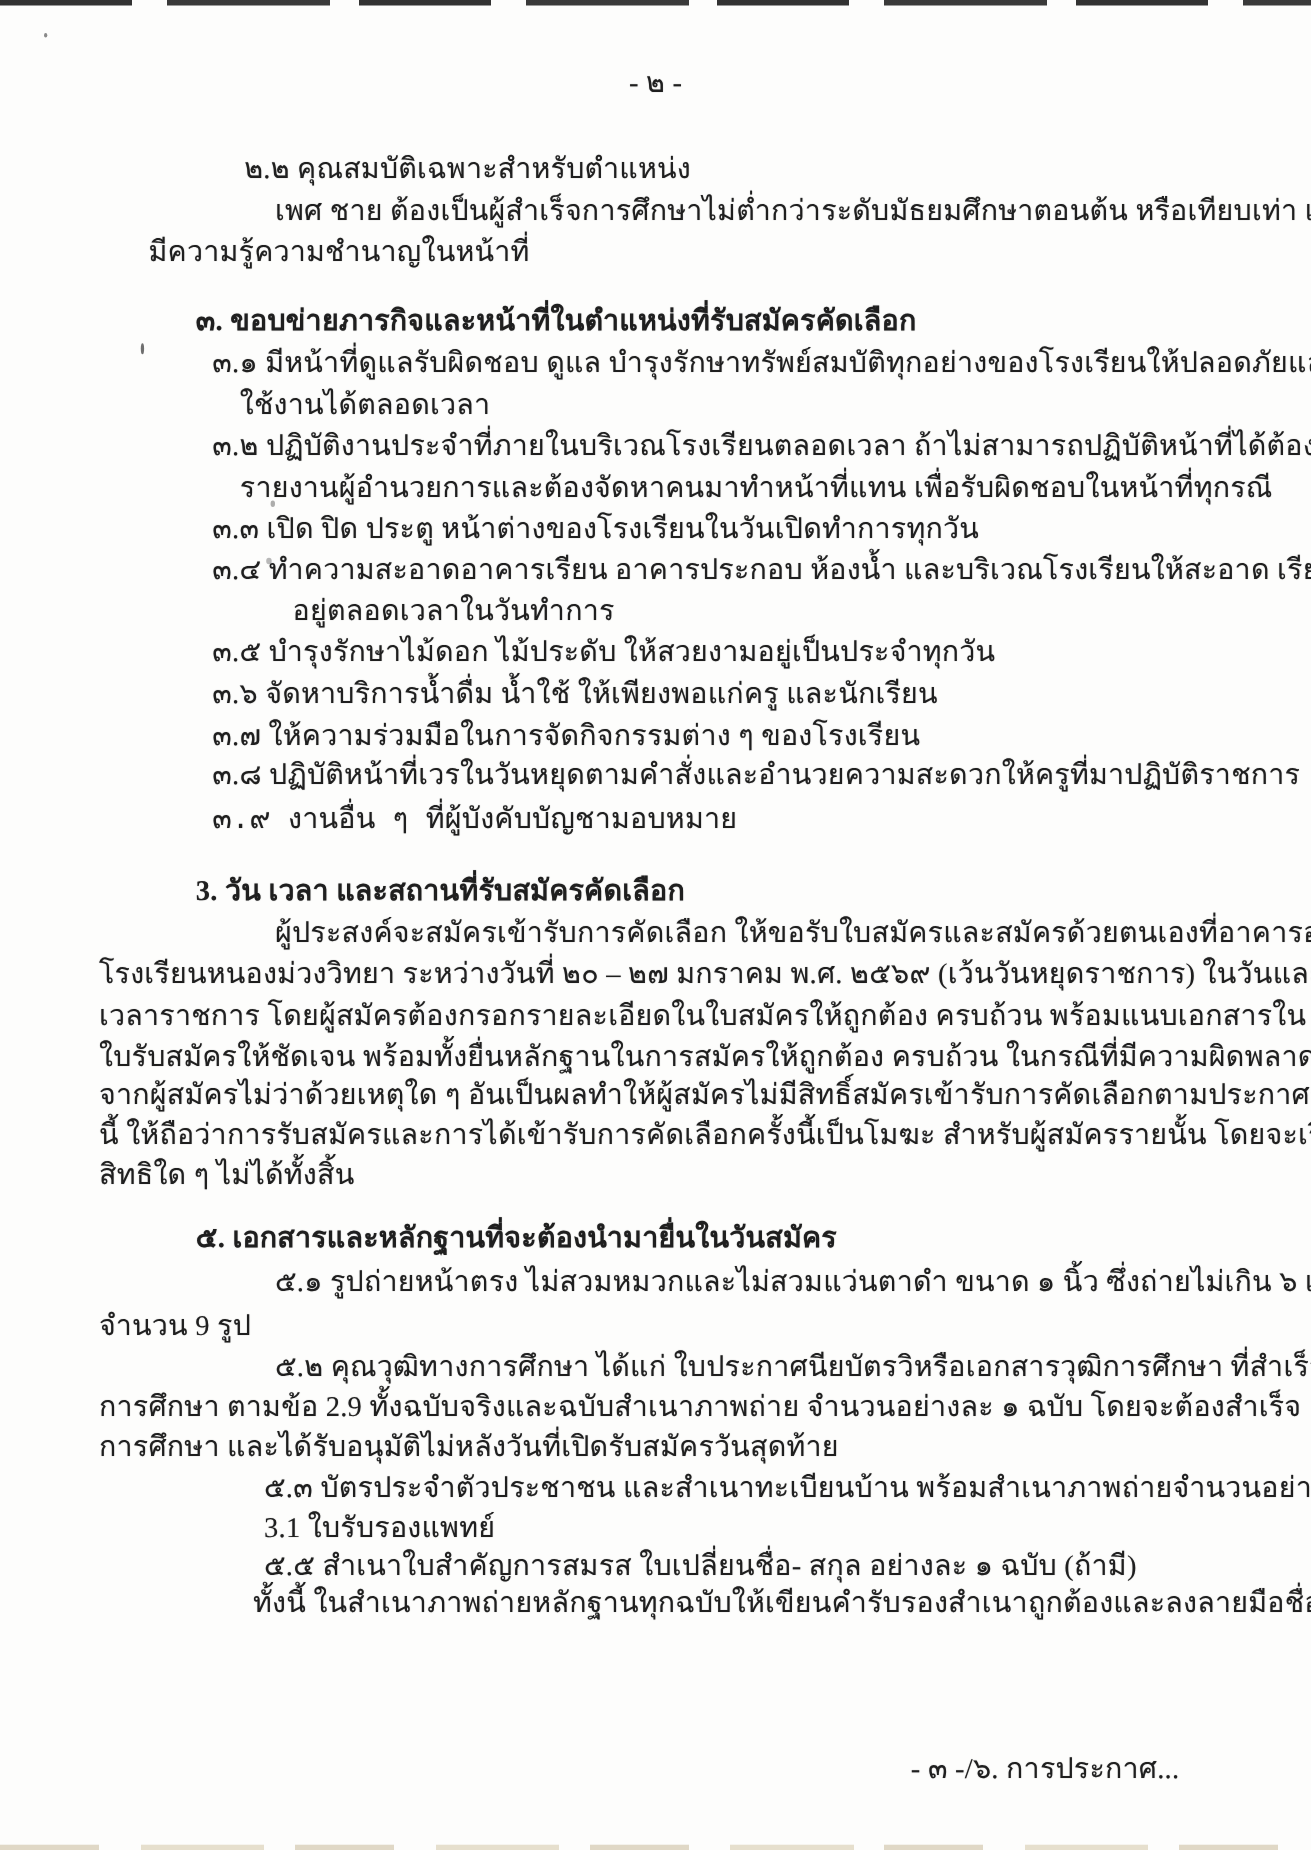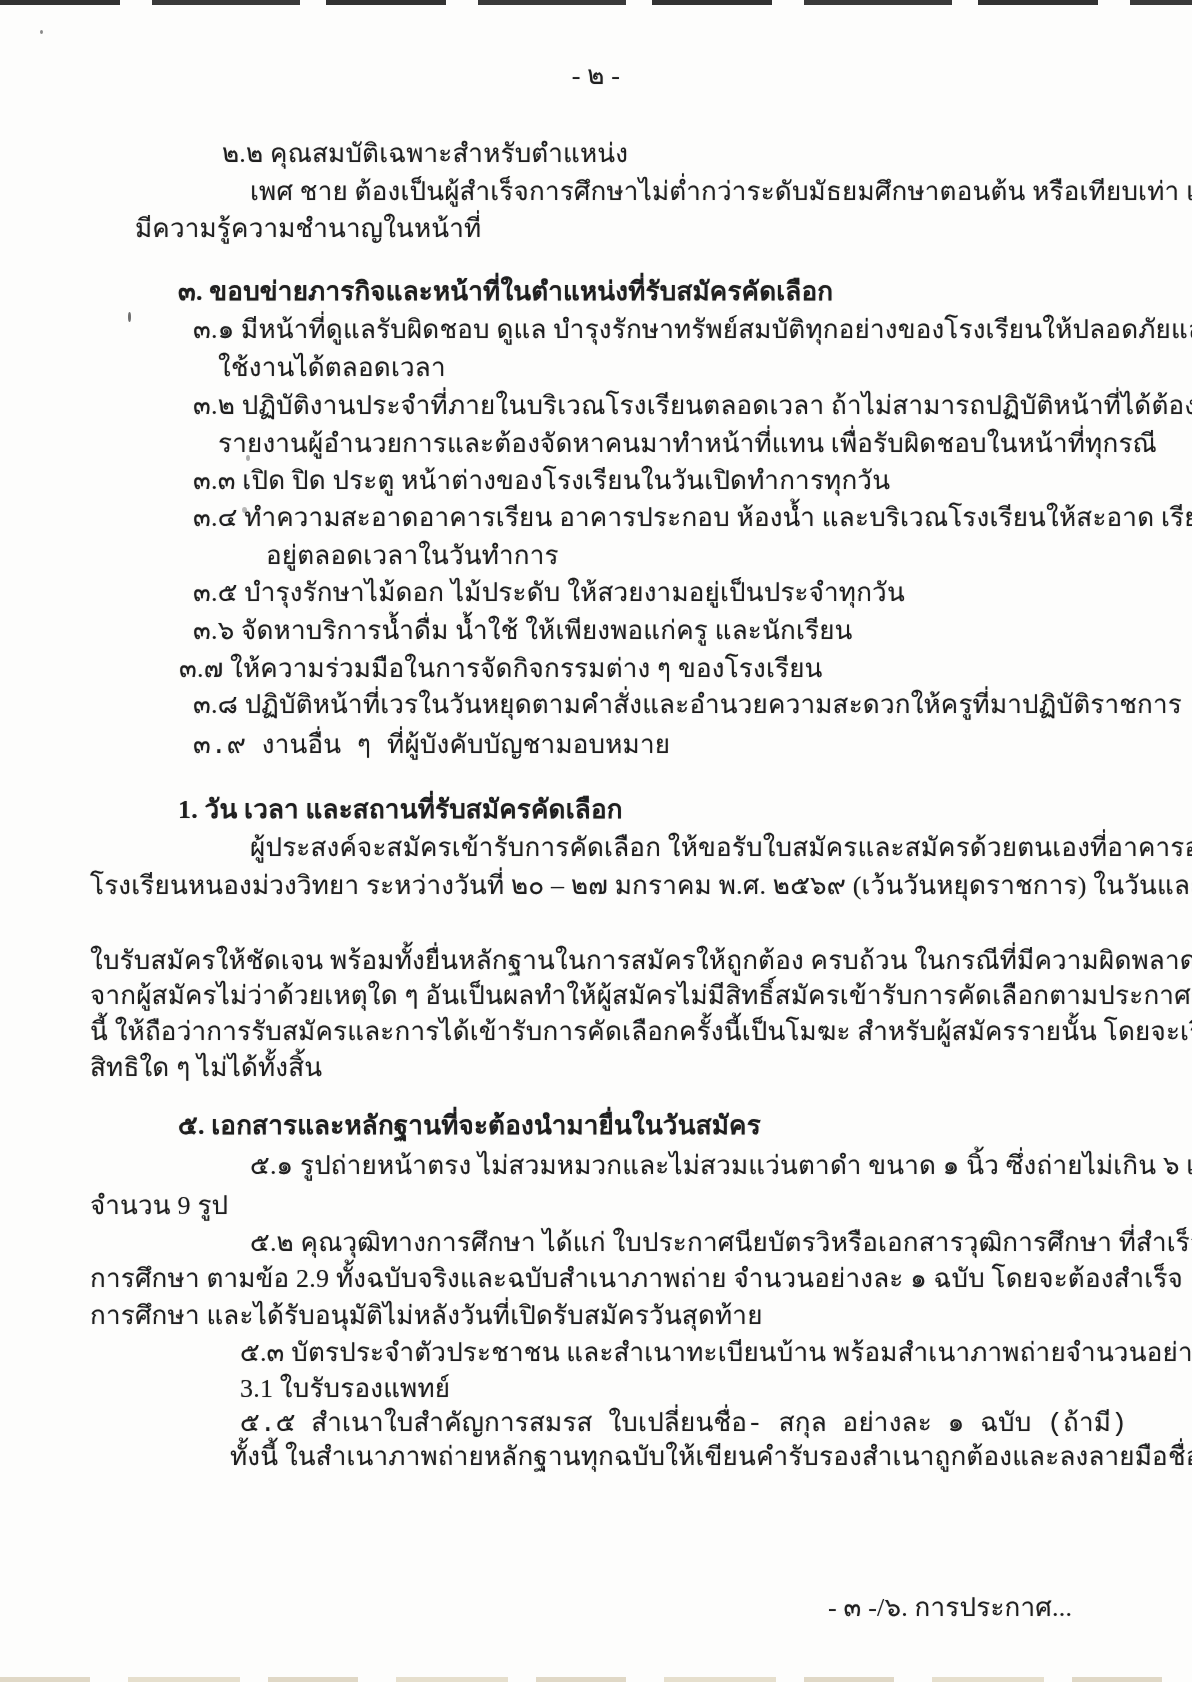--- a/index.html
+++ b/index.html
@@ -62,39 +62,40 @@
   <div class="ln b" style="top:276px;left:178px;">๓. ขอบข่ายภารกิจและหน้าที่ในตำแหน่งที่รับสมัครคัดเลือก</div>
   <div class="ln" style="top:314px;left:193px;">๓.๑ มีหน้าที่ดูแลรับผิดชอบ ดูแล บำรุงรักษาทรัพย์สมบัติทุกอย่างของโรงเรียนให้ปลอดภัยและ</div>
   <div class="ln" style="top:352px;left:218px;">ใช้งานได้ตลอดเวลา</div>
   <div class="ln" style="top:390px;left:193px;">๓.๒ ปฏิบัติงานประจำที่ภายในบริเวณโรงเรียนตลอดเวลา ถ้าไม่สามารถปฏิบัติหน้าที่ได้ต้อง</div>
   <div class="ln" style="top:428px;left:218px;font-family:Liberation Serif, serif;">รายงานผู้อำนวยการและต้องจัดหาคนมาทำหน้าที่แทน เพื่อรับผิดชอบในหน้าที่ทุกรณี</div>
   <div class="ln" style="top:465px;left:193px;">๓.๓ เปิด ปิด ประตู หน้าต่างของโรงเรียนในวันเปิดทำการทุกวัน</div>
   <div class="ln" style="top:502px;left:193px;">๓.๔ ทำความสะอาดอาคารเรียน อาคารประกอบ ห้องน้ำ และบริเวณโรงเรียนให้สะอาด เรียบร้อย</div>
   <div class="ln" style="top:540px;left:218px;margin-left:48px;">อยู่ตลอดเวลาในวันทำการ</div>
   <div class="ln" style="top:577px;left:193px;">๓.๕ บำรุงรักษาไม้ดอก ไม้ประดับ ให้สวยงามอยู่เป็นประจำทุกวัน</div>
   <div class="ln" style="top:615px;left:193px;">๓.๖ จัดหาบริการน้ำดื่ม น้ำใช้ ให้เพียงพอแก่ครู และนักเรียน</div>
-  <div class="ln" style="top:653px;left:179px;text-align:right;">๓.๗ ให้ความร่วมมือในการจัดกิจกรรมต่าง ๆ ของโรงเรียน</div>
+  <div class="ln" style="top:653px;left:193px;text-align:right;">๓.๗ ให้ความร่วมมือในการจัดกิจกรรมต่าง ๆ ของโรงเรียน</div>
   <div class="ln" style="top:689px;left:193px;">๓.๘ ปฏิบัติหน้าที่เวรในวันหยุดตามคำสั่งและอำนวยความสะดวกให้ครูที่มาปฏิบัติราชการ</div>
   <div class="ln" style="top:730px;left:193px;font-family:Liberation Mono, monospace;">๓.๙ งานอื่น ๆ ที่ผู้บังคับบัญชามอบหมาย</div>
 
-  <div class="ln b" style="top:794px;left:178px;">1. วัน เวลา และสถานที่รับสมัครคัดเลือก</div>
+  <div class="ln b" style="top:794px;left:178px;">3. วัน เวลา และสถานที่รับสมัครคัดเลือก</div>
   <div class="ln" style="top:832px;left:250px;">ผู้ประสงค์จะสมัครเข้ารับการคัดเลือก ให้ขอรับใบสมัครและสมัครด้วยตนเองที่อาคารอำนวยการ</div>
   <div class="ln" style="top:870px;left:90px;">โรงเรียนหนองม่วงวิทยา ระหว่างวันที่ ๒๐ – ๒๗ มกราคม พ.ศ. ๒๕๖๙ (เว้นวันหยุดราชการ) ในวันและ</div>
+  <div class="ln" style="top:908px;left:90px;">เวลาราชการ โดยผู้สมัครต้องกรอกรายละเอียดในใบสมัครให้ถูกต้อง ครบถ้วน พร้อมแนบเอกสารใน</div>
   <div class="ln" style="top:945px;left:90px;">ใบรับสมัครให้ชัดเจน พร้อมทั้งยื่นหลักฐานในการสมัครให้ถูกต้อง ครบถ้วน ในกรณีที่มีความผิดพลาดอันเกิด</div>
   <div class="ln" style="top:980px;left:90px;">จากผู้สมัครไม่ว่าด้วยเหตุใด ๆ อันเป็นผลทำให้ผู้สมัครไม่มีสิทธิ์สมัครเข้ารับการคัดเลือกตามประกาศรับสมัคร</div>
   <div class="ln" style="top:1016px;left:90px;">นี้ ให้ถือว่าการรับสมัครและการได้เข้ารับการคัดเลือกครั้งนี้เป็นโมฆะ สำหรับผู้สมัครรายนั้น โดยจะเรียกร้อง</div>
   <div class="ln" style="top:1052px;left:90px;">สิทธิใด ๆ ไม่ได้ทั้งสิ้น</div>
 
   <div class="ln b" style="top:1110px;left:178px;">๕. เอกสารและหลักฐานที่จะต้องนำมายื่นในวันสมัคร</div>
   <div class="ln" style="top:1150px;left:250px;">๕.๑ รูปถ่ายหน้าตรง ไม่สวมหมวกและไม่สวมแว่นตาดำ ขนาด ๑ นิ้ว ซึ่งถ่ายไม่เกิน ๖ เดือน</div>
   <div class="ln" style="top:1190px;left:90px;">จำนวน 9 รูป</div>
   <div class="ln" style="top:1227px;left:250px;">๕.๒ คุณวุฒิทางการศึกษา ได้แก่ ใบประกาศนียบัตรวิหรือเอกสารวุฒิการศึกษา ที่สำเร็จ</div>
   <div class="ln" style="top:1263px;left:90px;">การศึกษา ตามข้อ 2.9 ทั้งฉบับจริงและฉบับสำเนาภาพถ่าย จำนวนอย่างละ ๑ ฉบับ โดยจะต้องสำเร็จ</div>
   <div class="ln" style="top:1300px;left:90px;">การศึกษา และได้รับอนุมัติไม่หลังวันที่เปิดรับสมัครวันสุดท้าย</div>
   <div class="ln" style="top:1337px;left:240px;">๕.๓ บัตรประจำตัวประชาชน และสำเนาทะเบียนบ้าน พร้อมสำเนาภาพถ่ายจำนวนอย่างละ ๑ ฉบับ</div>
   <div class="ln" style="top:1373px;left:240px;">3.1 ใบรับรองแพทย์</div>
-  <div class="ln" style="top:1408px;left:240px;font-family:Liberation Mono, monospace;">๕.๕ สำเนาใบสำคัญการสมรส ใบเปลี่ยนชื่อ- สกุล อย่างละ ๑ ฉบับ (ถ้ามี)</div>
+  <div class="ln" style="top:1408px;left:240px;">๕.๕ สำเนาใบสำคัญการสมรส ใบเปลี่ยนชื่อ- สกุล อย่างละ ๑ ฉบับ (ถ้ามี)</div>
   <div class="ln" style="top:1441px;left:230px;">ทั้งนี้ ในสำเนาภาพถ่ายหลักฐานทุกฉบับให้เขียนคำรับรองสำเนาถูกต้องและลงลายมือชื่อกำกับ</div>
 
   <div class="ln" style="top:1592px;left:828px;">- ๓ -/๖. การประกาศ...</div>
 
   <div class="edge-bottom"></div>
 </div>
 
 </body></html>

